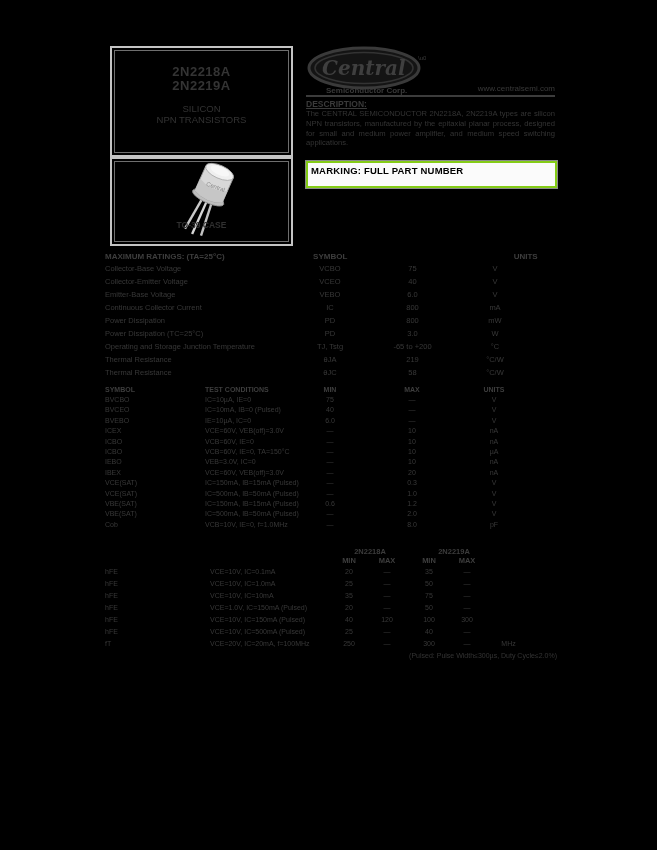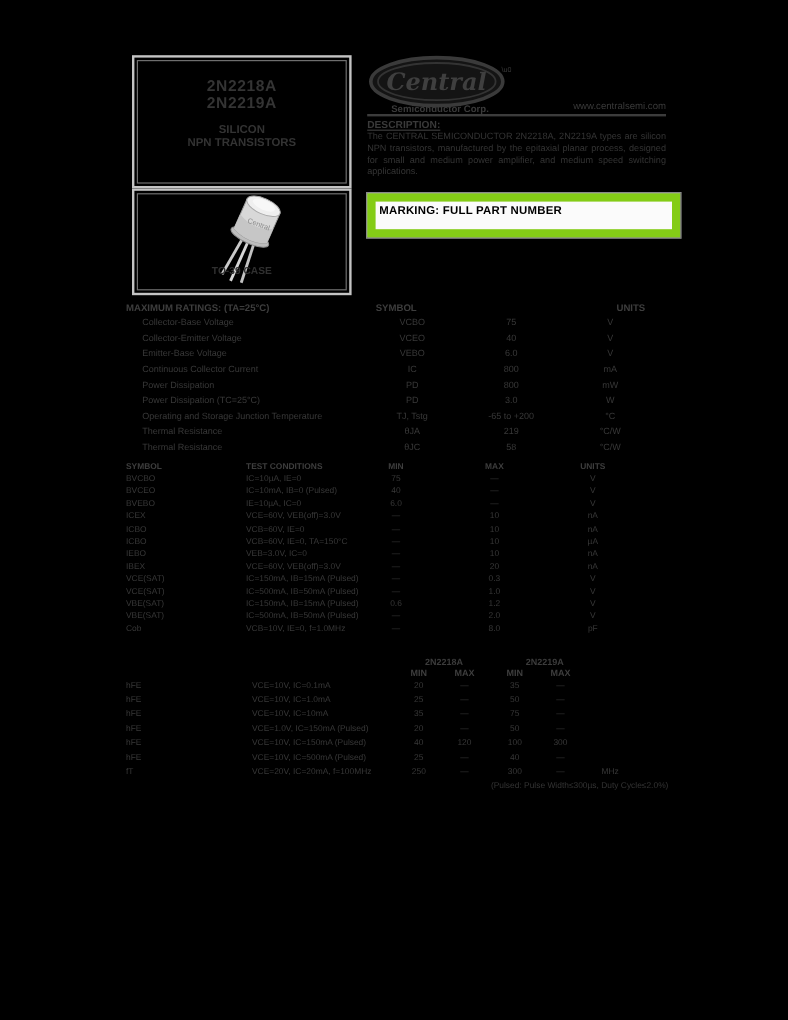--- a/index.html
+++ b/index.html
@@ -5,43 +5,43 @@
   html,body{margin:0;padding:0;background:#000;}
   .page{position:relative;width:657px;height:848px;background:#000;overflow:hidden;
         font-family:"Liberation Sans",sans-serif;color:#383838;}
   
   .frame{position:absolute;border:2px solid #c4c4c4;background:#000;}
   .frame::before{content:"";position:absolute;inset:2px;border:1px solid #6e6e6e;pointer-events:none;}
   .title-box{left:110px;top:46px;width:179px;height:107px;text-align:center;}
   .pkg-box{left:110px;top:157px;width:179px;height:85px;text-align:center;}
   .part-no{font-weight:bold;font-size:13px;line-height:14px;color:#343434;letter-spacing:.5px;}
   .parts-wrap{margin-top:17px;}
-  .subtitle{margin-top:10px;font-weight:bold;font-size:9.5px;line-height:11px;color:#333;}
+  .subtitle{margin-top:10px;font-weight:normal;font-size:9.5px;line-height:11px;color:#333;}
   .pkg-photo{position:absolute;left:58px;top:-6px;}
   .pkg-caption{position:absolute;left:0;right:0;top:61px;font-weight:bold;font-size:8.5px;color:#303030;}
   
   .logo-svg{position:absolute;left:306px;top:46px;}
   .website{position:absolute;top:84px;right:102px;font-size:8px;color:#3a3a3a;text-align:center;}
   .rule{position:absolute;left:306px;top:95px;width:249px;height:2px;background:#3c3c3c;}
   .desc-label{position:absolute;left:306px;top:99px;font-size:8.5px;font-weight:bold;
               text-decoration:underline;color:#3a3a3a;}
   .desc-text{position:absolute;left:306px;top:109px;width:249px;font-size:7.6px;line-height:9.8px;
              text-align:justify;color:#343434;}
   .marking-box{position:absolute;left:306px;top:161px;width:247px;height:23px;background:#fbfbfb;
-               border:7px solid #84cc16;outline:1px solid #8a8a8a;}
+               border:2px solid #84cc16;outline:1px solid #8a8a8a;}
   .marking-text{margin:2px 0 0 3px;font-size:9.5px;font-weight:bold;color:#000;letter-spacing:.2px;}
   
   .tbl{position:absolute;left:105px;width:452px;}
   .maxr{top:250px;}
   .elec{top:384px;}
   .hfe{top:547px;}
   .row{display:flex;align-items:center;}
   .hd{font-weight:bold;color:#3e3e3e;}
   
-  .mr-row{height:13px;font-size:7.5px;justify-content:center;}
+  .mr-row{height:13px;font-size:7.5px;}
   .mr-head{height:12px;font-size:8px;gap:24px;}
   .mr-name{width:190px;}
   .mr-sym{width:70px;text-align:center;}
   .mr-val{width:95px;text-align:center;}
   .mr-unit{width:70px;text-align:center;}
   
   .el-row{height:10.4px;font-size:7px;}
   .el-head{height:13px;font-size:7.8px;}
   .el-sym{width:100px;}
   .el-cond{width:100px;}

